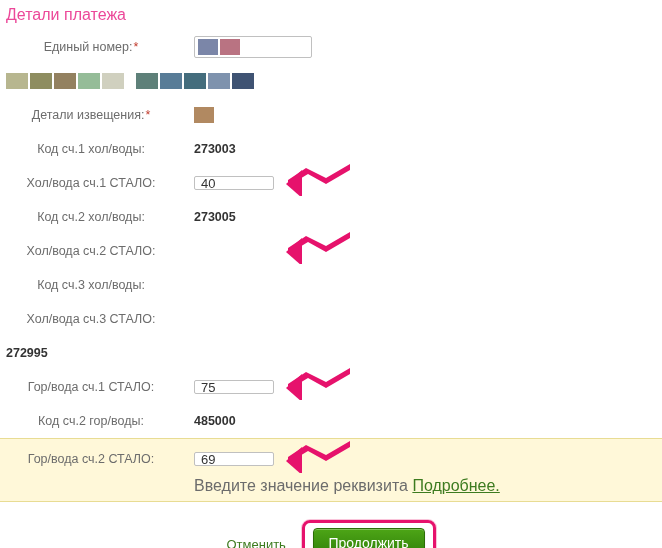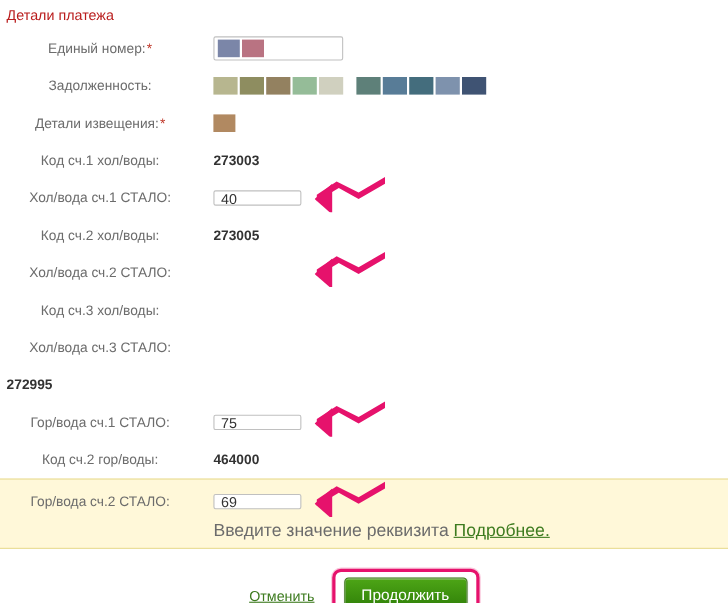--- a/index.html
+++ b/index.html
@@ -5,23 +5,23 @@
   html, body {
     margin: 0;
     padding: 0;
     font-family: Arial, Helvetica, sans-serif;
     font-size: 13px;
     color: #333;
     background: #fff;
     width: 662px;
   }
   .section-title {
-    color: #b91c1c;
+    color: #ec4899;
     padding: 6px 0 6px 6px;
-    font-size: 13px;
+    font-size: 16px;
   }
   .row {
     display: flex;
     align-items: center;
     min-height: 28px;
     padding: 3px 0 3px 0;
     margin-right: 40px; 
   }
   .highlight-row {
     background: #fff8d9;
@@ -132,21 +132,20 @@
   <div class="label-col"><span>Единый номер:</span><span class="req">*</span></div>
   <div class="value-col normal">
     <span style="border:1px solid #c0c0c0;border-radius:2px;height:22px;width:118px;display:inline-flex;align-items:center;padding:0 3px;box-sizing:border-box;background:#fff;">
       <span class="swatch" style="width:20px;background:#7b86a8"></span>
       <span class="swatch" style="width:20px;background:#b97382"></span>
     </span>
   </div>
 </div>
 
 <div class="row">
-  <div class="label-col">Задолженность:</div>
   <div class="value-col normal">
     <span class="swatch" style="width:22px;background:#b7b68f"></span>
     <span class="swatch" style="width:22px;background:#8e8d60"></span>
     <span class="swatch" style="width:22px;background:#938160"></span>
     <span class="swatch" style="width:22px;background:#95bc98"></span>
     <span class="swatch" style="width:22px;background:#d0d0bf"></span>
     <span style="width:10px;display:inline-block"></span>
     <span class="swatch" style="width:22px;background:#5e8079"></span>
     <span class="swatch" style="width:22px;background:#587c97"></span>
     <span class="swatch" style="width:22px;background:#446d7d"></span>
@@ -211,21 +210,21 @@
     <input class="text-in small" type="text" value="75" style="">
   </div>
   <svg class="arrow" style="left:286px;top:-4px" width="64" height="34" viewBox="0 0 64 34">
     <polygon points="64,8 40,22 22,12 2,24 2,18 20,6 40,16 64,2" fill="#e6126c"></polygon>
     <polygon points="0,22 16,8 16,36" fill="#e6126c"></polygon>
   </svg>
 </div>
 
 <div class="row">
   <div class="label-col">Код сч.2 гор/воды:</div>
-  <div class="value-col">464000</div>
+  <div class="value-col">485000</div>
 </div>
 
 <div class="highlight-row" style="position:relative">
   <div class="row" style="margin:0;padding:0">
     <div class="label-col">Гор/вода сч.2 СТАЛО:</div>
     <div class="value-col normal">
       <input class="text-in small" type="text" value="69" style="">
     </div>
   </div>
   <svg class="arrow" style="left:286px;top:0px" width="64" height="34" viewBox="0 0 64 34">

